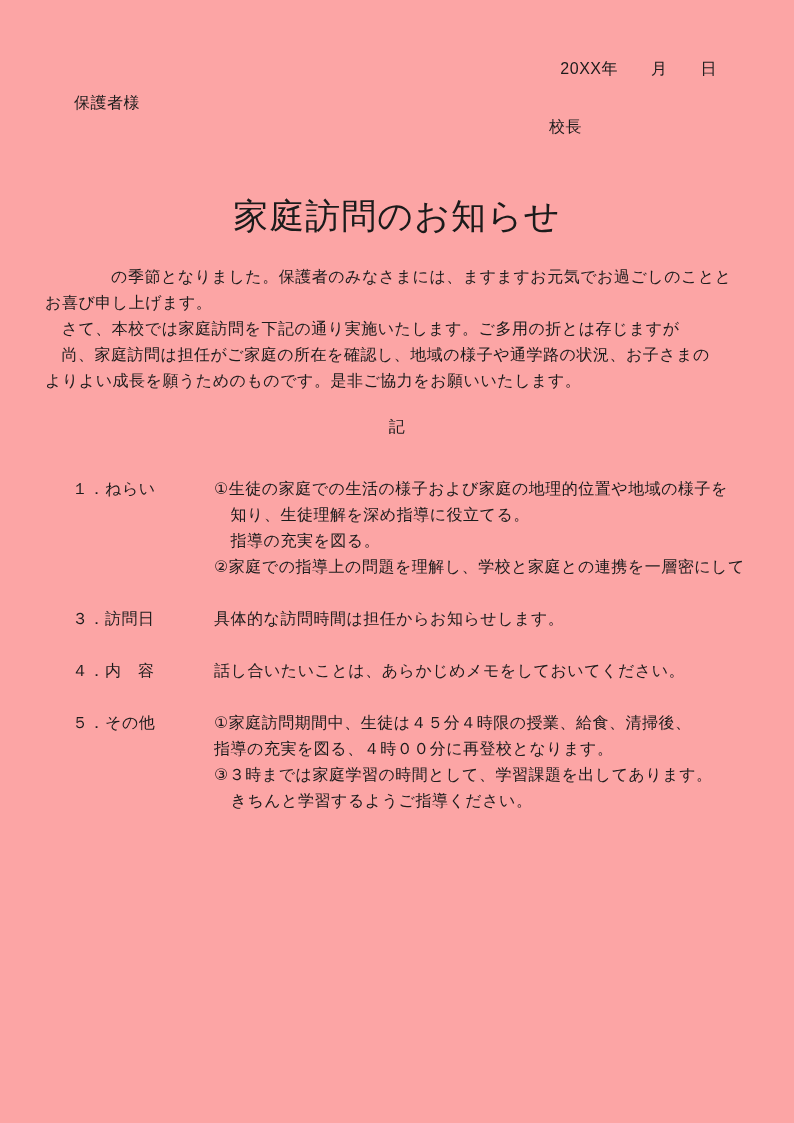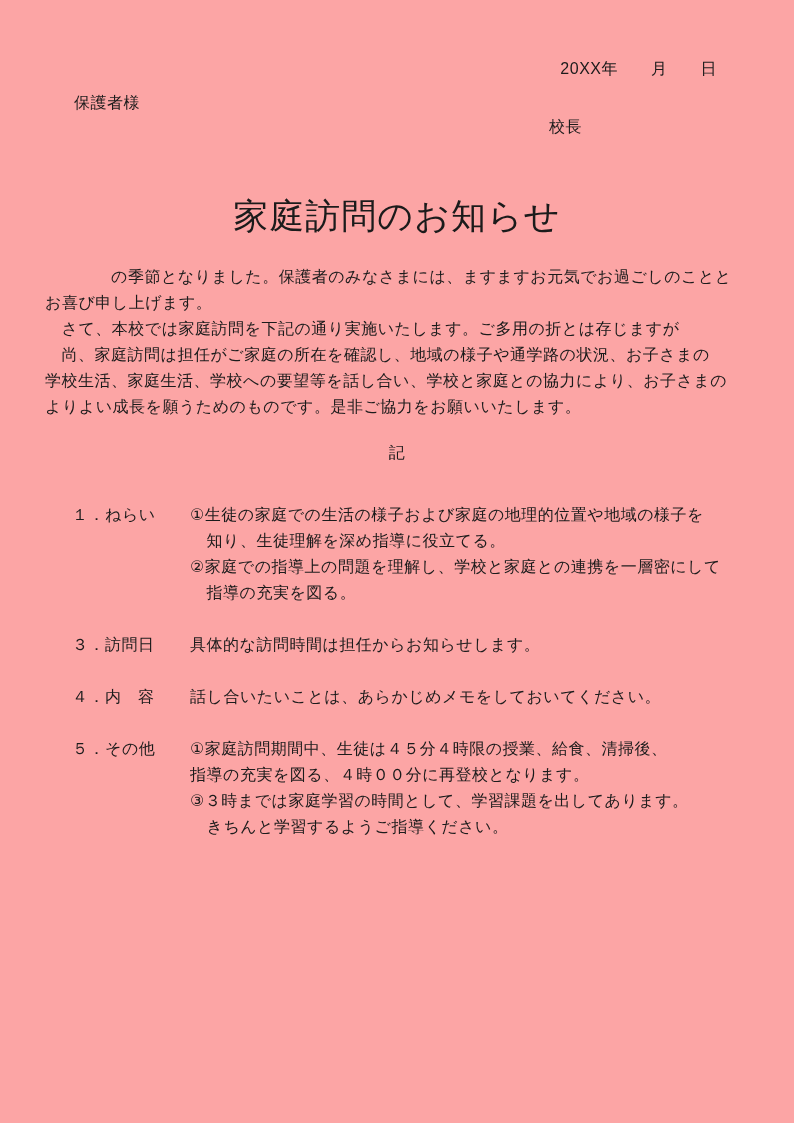--- a/index.html
+++ b/index.html
@@ -28,21 +28,21 @@
     font-weight: normal;
     letter-spacing: 1px;
     margin: 60px 0 0 0;
     height: 36px;
     line-height: 32px;
   }
   .greeting { margin: 28px 45px 0 45px; }
   .greeting .line { line-height: 26px; }
   .record-marker { text-align: center; margin-top: 20px; height: 26px; line-height: 26px; }
   .items { margin-top: 36px; padding-left: 72px; padding-right: 40px; }
-  .item { display: flex; margin-bottom: 26px; }
+  .item { display: flex; margin-bottom: 26px; gap: 24px; }
   .item:last-child { margin-bottom: 0; }
   .item-label { width: 118px; flex-shrink: 0; line-height: 26px; white-space: pre; }
   .item-content { flex: 1; }
   .item-content .line { line-height: 26px; }
   .time-indent { padding-left: 272px; }
 </style>
 </head>
 <body>
 
 <div class="page">
@@ -51,35 +51,34 @@
   <div class="recipient-line line">保護者様</div>
   <div class="principal-line line">校長</div>
 
   <h1 class="doc-title">家庭訪問のお知らせ</h1>
 
   <div class="greeting">
     <div class="line">　　　　の季節となりました。保護者のみなさまには、ますますお元気でお過ごしのことと</div>
     <div class="line">お喜び申し上げます。</div>
     <div class="line">　さて、本校では家庭訪問を下記の通り実施いたします。ご多用の折とは存じますが</div>
     <div class="line">　尚、家庭訪問は担任がご家庭の所在を確認し、地域の様子や通学路の状況、お子さまの</div>
-    <div class="line">学校生活、家庭生活、学校への要望等を話し合い、学校と家庭との協力により、お子さまの</div>
     <div class="line">よりよい成長を願うためのものです。是非ご協力をお願いいたします。</div>
   </div>
 
   <div class="record-marker">記</div>
 
   <div class="items">
 
     <div class="item">
       <div class="item-label">１．ねらい</div>
       <div class="item-content">
         <div class="line">①生徒の家庭での生活の様子および家庭の地理的位置や地域の様子を</div>
         <div class="line">　知り、生徒理解を深め指導に役立てる。</div>
+        <div class="line">　指導の充実を図る。</div>
         <div class="line">②家庭での指導上の問題を理解し、学校と家庭との連携を一層密にして</div>
-        <div class="line">　指導の充実を図る。</div>
       </div>
     </div>
 
 
     <div class="item">
       <div class="item-label">３．訪問日</div>
       <div class="item-content">
         <div class="line">具体的な訪問時間は担任からお知らせします。</div>
       </div>
     </div>

